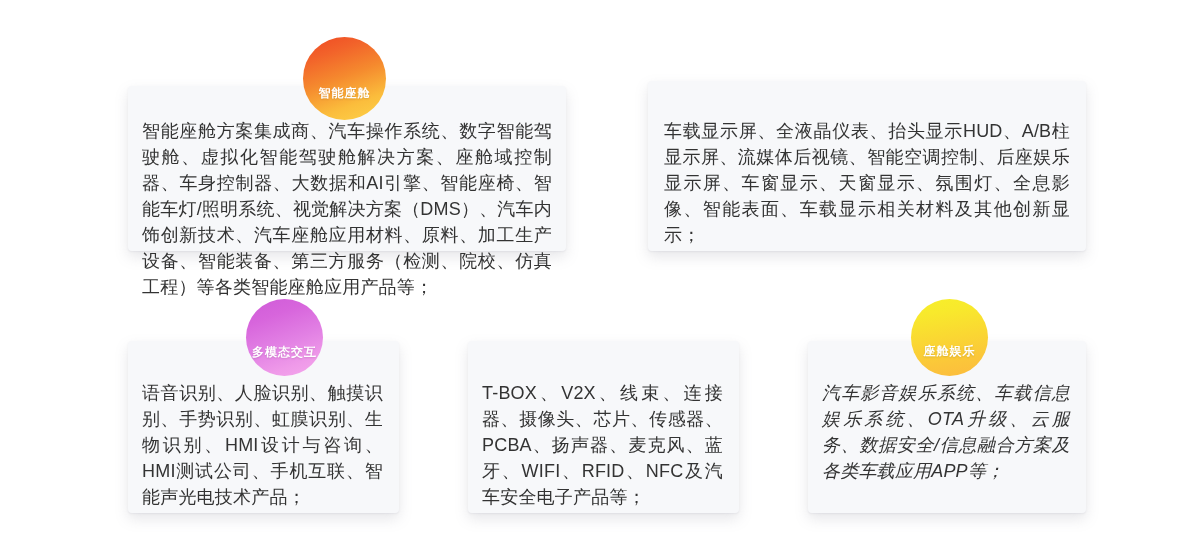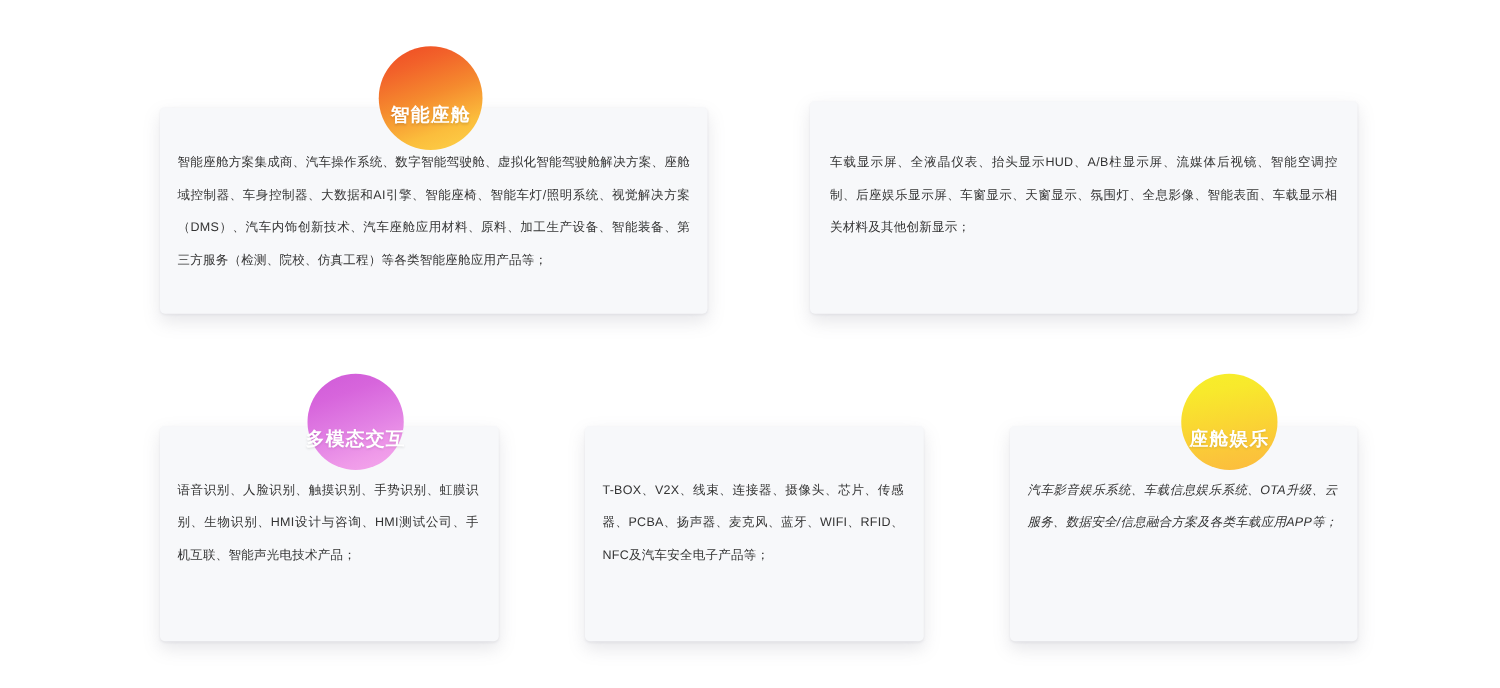--- a/index.html
+++ b/index.html
@@ -29,39 +29,39 @@
     box-shadow: 0 6px 14px rgba(120,120,140,0.18),
                 0 1px 2px rgba(120,120,140,0.10);
     box-sizing: border-box;
   }
 
   .card-body {
     position: absolute;
     left: 0;
     right: 0;
     color: #333333;
-    font-size: 10px;
+    font-size: 18px;
     line-height: 26px;
     letter-spacing: 0.2px;
     text-align: justify;
     text-justify: inter-character;
   }
 
   
   .badge {
     position: absolute;
     border-radius: 50%;
     display: flex;
     align-items: center;
     justify-content: center;
     z-index: 5;
   }
   .badge-label {
     color: #ffffff;
-    font-size: 15px;
+    font-size: 12px;
     font-weight: bold;
     letter-spacing: 1px;
     line-height: 1;
     text-shadow: 0 1px 2px rgba(0,0,0,0.13);
     white-space: nowrap;
     transform: translateY(14px);
   }
 
   
   .g-orange {
@@ -93,21 +93,21 @@
   #card-3 { left: 128px; top: 341px; width: 271px; height: 172px; }
   #card-3 .card-body { left: 14px; right: 16px; top: 39px; }
   #badge-3 { left: 229px; top: 299px; width: 77px; height: 77px; margin-left: 17px; }
 
   #card-4 { left: 468px; top: 341px; width: 271px; height: 172px; }
   #card-4 .card-body { left: 14px; right: 16px; top: 39px; }
   #badge-4 { left: 569px; top: 299px; width: 77px; height: 77px; }
 
   #card-5 { left: 808px; top: 341px; width: 278px; height: 172px; }
   #card-5 .card-body { left: 14px; right: 16px; top: 39px; font-style: italic; }
-  #badge-5 { left: 945px; top: 299px; width: 77px; height: 77px; }
+  #badge-5 { left: 911px; top: 299px; width: 77px; height: 77px; font-family: Liberation Mono, monospace; }
 </style>
 </head>
 <body>
 
 <div class="board">
 
   <div class="card" id="card-1">
     <div class="card-body">智能座舱方案集成商、汽车操作系统、数字智能驾驶舱、虚拟化智能驾驶舱解决方案、座舱域控制器、车身控制器、大数据和AI引擎、智能座椅、智能车灯/照明系统、视觉解决方案（DMS）、汽车内饰创新技术、汽车座舱应用材料、原料、加工生产设备、智能装备、第三方服务（检测、院校、仿真工程）等各类智能座舱应用产品等；</div>
   </div>
   <div class="badge g-orange" id="badge-1">

